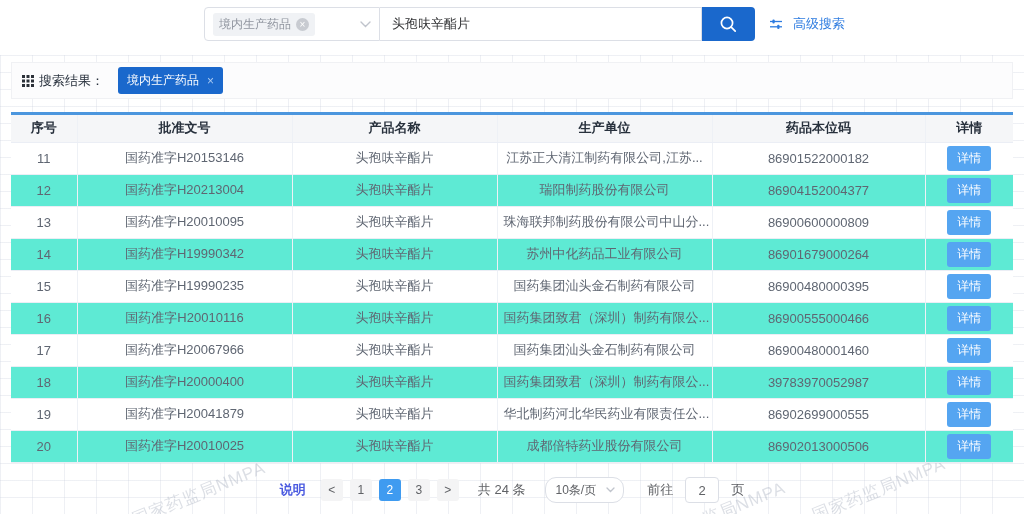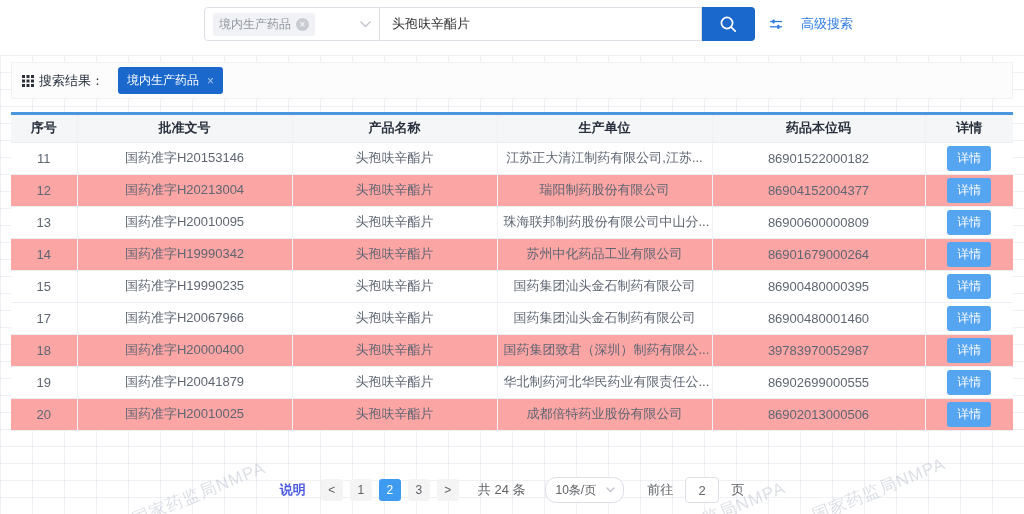--- a/index.html
+++ b/index.html
@@ -56,21 +56,21 @@
   .search-input{
     width:322px;height:34px;border:1px solid var(--border);border-left:none;border-radius:0;
     padding:0 12px;font-size:13px;color:#303133;outline:none;
     font-family:"Liberation Sans","DejaVu Sans",sans-serif;
   }
   .search-btn{
     width:53px;height:34px;background:var(--primary-dark);border:none;cursor:pointer;
     border-radius:0 4px 4px 0;display:flex;align-items:center;justify-content:center;
   }
   .adv-search{
-    margin-left:14px;align-self:center;display:flex;align-items:center;gap:18px;
+    margin-left:14px;align-self:center;display:flex;align-items:center;gap:10px;
     color:var(--link);font-size:13px;cursor:pointer;white-space:nowrap;
   }
 
   
   .results-bar{
     position:absolute;top:62px;left:11px;width:1002px;height:37px;z-index:1;
     background:#fcfcfd;border:1px solid #f0f1f4;display:flex;align-items:center;padding:0 10px;
   }
   .results-label{display:flex;align-items:center;gap:5px;font-size:13px;font-weight:normal;color:var(--text-dark);}
   .result-tag{
@@ -90,21 +90,21 @@
     border-bottom:1px solid var(--row-line);border-right:1px solid var(--cell-line);
     text-align:center;padding:0 4px;
   }
   thead th:last-child{border-right:none;}
   tbody td{
     height:32px;text-align:center;color:var(--text-body);
     border-bottom:1px solid var(--row-line);border-right:1px solid var(--cell-line);
     padding:0 6px;white-space:nowrap;overflow:hidden;
   }
   tbody td:last-child{border-right:none;}
-  tbody tr.striped td{background:#fca5a5;}
+  tbody tr.striped td{background:#5eead4;}
   .detail-btn{
     background:var(--detail-btn);color:#fff;border:none;border-radius:3px;
     font-size:12px;padding:4px 10px;cursor:pointer;
     font-family:"Liberation Sans","DejaVu Sans",sans-serif;
   }
 
   
   .pagination{
     position:absolute;top:477px;left:0;width:1024px;z-index:1;
     display:flex;justify-content:center;align-items:center;gap:7px;
@@ -249,20 +249,28 @@
           <td><button class="detail-btn">详情</button></td>
         </tr>
         <tr>
           <td>15</td>
           <td>国药准字H19990235</td>
           <td>头孢呋辛酯片</td>
           <td>国药集团汕头金石制药有限公司</td>
           <td>86900480000395</td>
           <td><button class="detail-btn">详情</button></td>
         </tr>
+        <tr class="striped">
+          <td>16</td>
+          <td>国药准字H20010116</td>
+          <td>头孢呋辛酯片</td>
+          <td>国药集团致君（深圳）制药有限公...</td>
+          <td>86900555000466</td>
+          <td><button class="detail-btn">详情</button></td>
+        </tr>
         <tr>
           <td>17</td>
           <td>国药准字H20067966</td>
           <td>头孢呋辛酯片</td>
           <td>国药集团汕头金石制药有限公司</td>
           <td>86900480001460</td>
           <td><button class="detail-btn">详情</button></td>
         </tr>
         <tr class="striped">
           <td>18</td>

